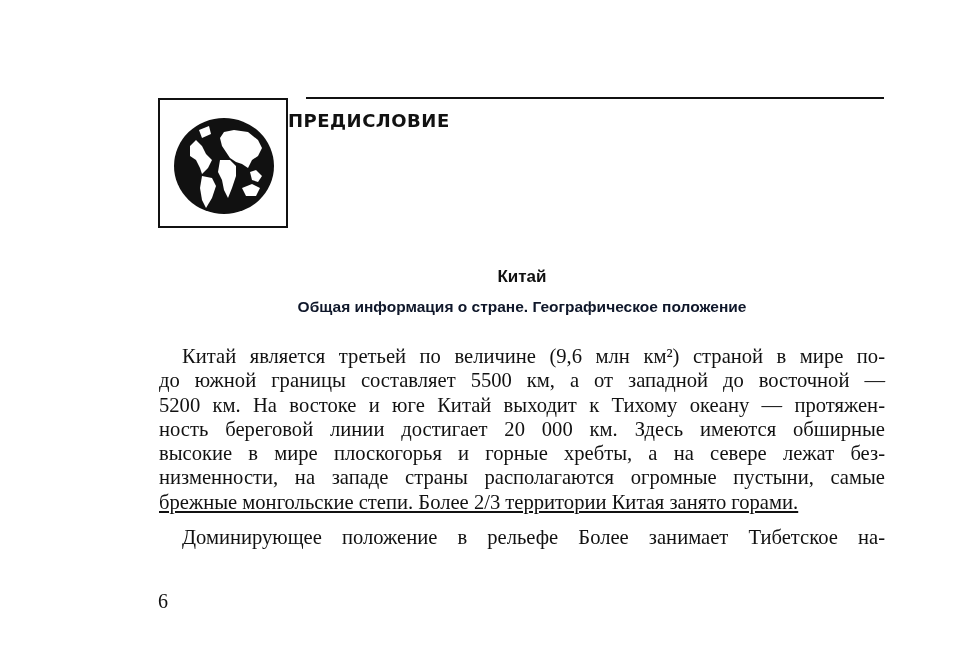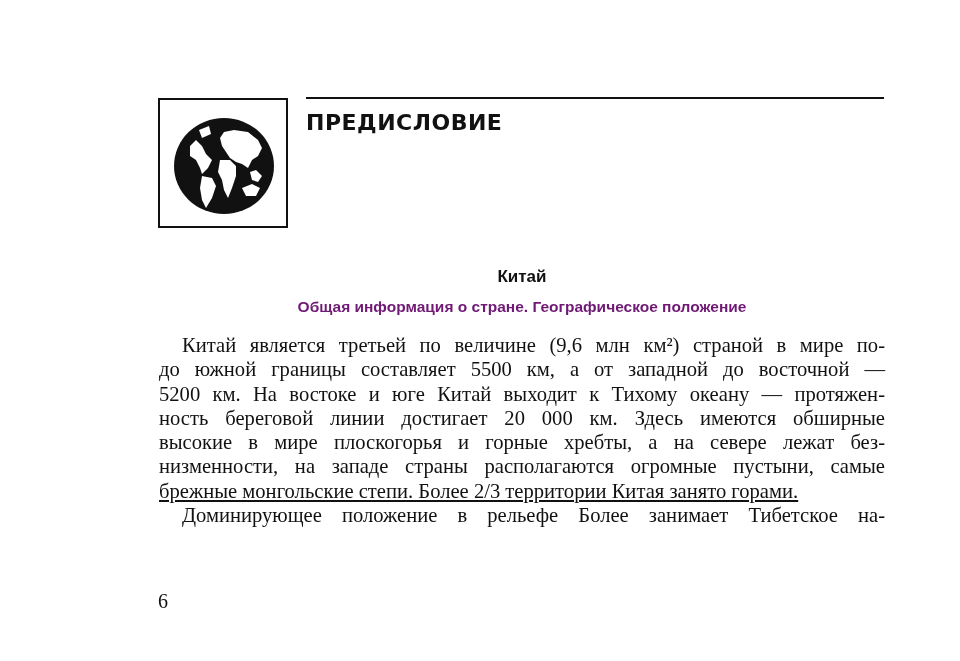--- a/index.html
+++ b/index.html
@@ -4,40 +4,40 @@
 <style>
   html, body { margin: 0; padding: 0; background: #ffffff; }
   body { width: 960px; height: 661px; position: relative; overflow: hidden; color: #111; }
   .icon-box {
     position: absolute; left: 158px; top: 98px; width: 130px; height: 130px;
     border: 2px solid #111; box-sizing: border-box; background: #fff;
   }
   .icon-box svg { position: absolute; left: 12px; top: 16px; }
   .rule { position: absolute; left: 306px; top: 97px; width: 578px; height: 2px; background: #111; }
   .chapter-title {
-    position: absolute; left: 306px; top: 110px;
-    font-family: "DejaVu Sans", sans-serif; font-weight: bold; font-size: 22px;
+    position: absolute; left: 288px; top: 110px;
+    font-family: "DejaVu Sans", sans-serif; font-weight: bold; font-size: 18px;
     letter-spacing: 0.5px; color: #111;
   }
   .section-title {
     position: absolute; left: 0; width: 1044px; top: 267px; text-align: center;
     font-family: "Liberation Sans", sans-serif; font-weight: bold; font-size: 17px; color: #111;
   }
   .subsection-title {
     position: absolute; left: 217px; top: 298px; width: 610px; text-align: center;
-    font-family: "Liberation Sans", sans-serif; font-weight: bold; font-size: 15.5px; color: #701a75;
+    font-family: "Liberation Sans", sans-serif; font-weight: bold; font-size: 15.5px; color: #0f172a;
     white-space: nowrap;
   }
   .body-text {
     position: absolute; left: 159px; top: 333px; width: 726px;
     font-family: "Liberation Serif", serif; font-size: 20.6px; line-height: 24.3px; color: #111;
   }
   .body-text .line { display: block; text-align: justify; text-align-last: justify; white-space: nowrap; height: 24.3px; }
   .body-text .line.last { text-align-last: left; text-decoration: underline; }
-  .body-text .line.indent { padding-left: 23px; }
+  .body-text .line.indent { padding-left: 23px; margin-top: 11px; }
   .page-number {
     position: absolute; left: 158px; top: 590px;
     font-family: "Liberation Serif", serif; font-size: 20px; color: #111;
   }
 </style>
 </head>
 <body>
 
 <div class="icon-box">
   <svg width="104" height="100" viewBox="0 0 104 100">

